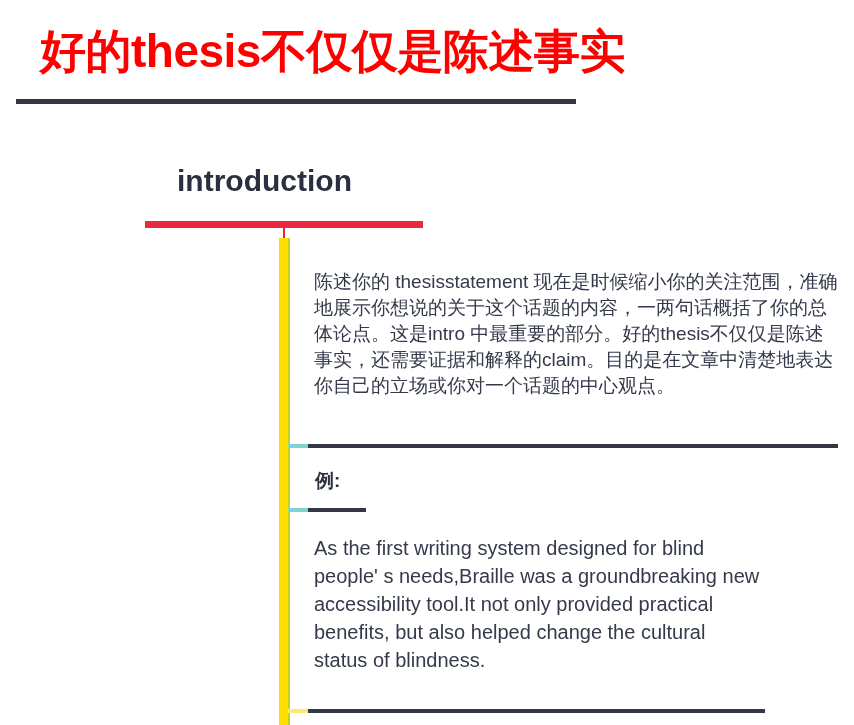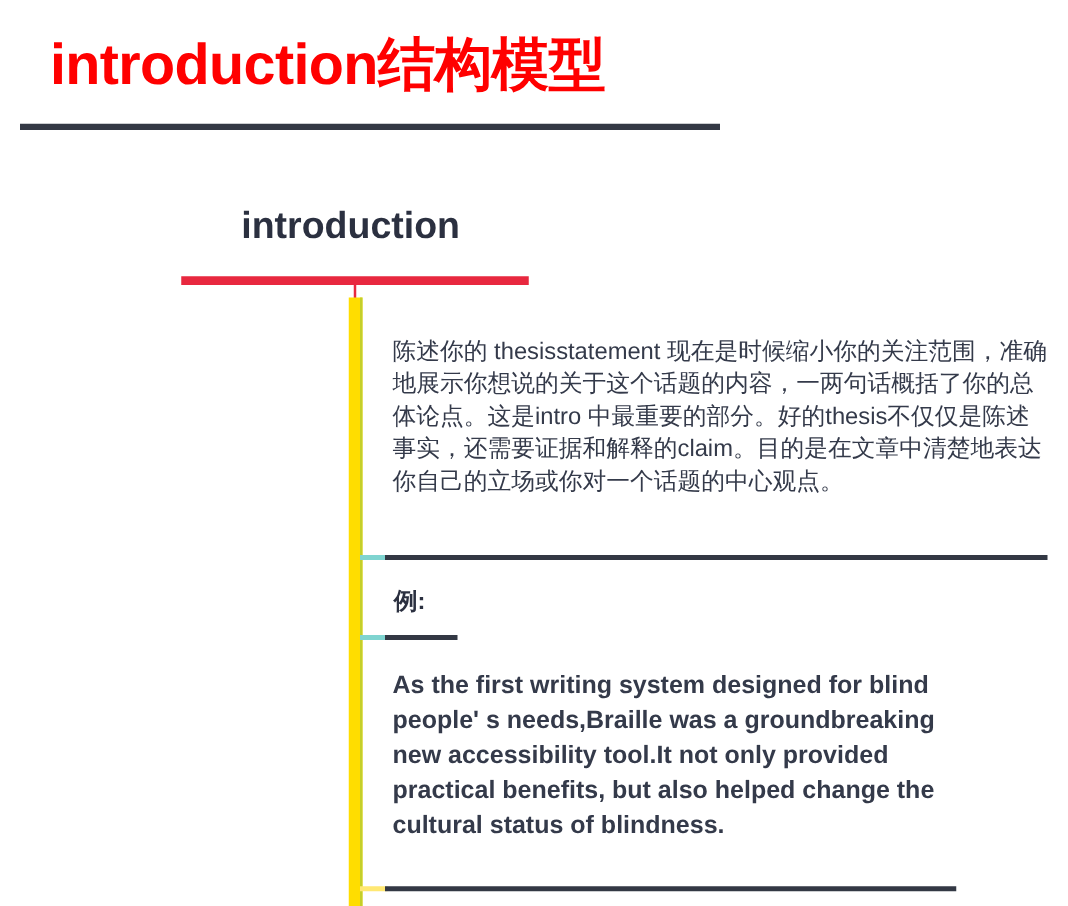--- a/index.html
+++ b/index.html
@@ -39,21 +39,20 @@
 
   
   #section-heading {
     position: absolute;
     left: 177px;
     top: 164px;
     font-size: 30px;
     font-weight: bold;
     color: #2b3040;
     white-space: nowrap;
-    margin-left: 16px;
   }
   #section-bar {
     position: absolute;
     left: 145px;
     top: 221px;
     width: 278px;
     height: 7px;
     background: #e8283f;
   }
   #section-stem {
@@ -123,29 +122,29 @@
     font-weight: bold;
     color: #2b3040;
     white-space: nowrap;
   }
   #example-paragraph {
     position: absolute;
     left: 314px;
     top: 534px;
     width: 450px;
     font-size: 20px;
-    font-weight: bold;
+    font-weight: normal;
     color: #343a4a;
     line-height: 28px;
   }
 </style>
 </head>
 <body>
 
-<div id="slide-title">introduction结构模型</div>
+<div id="slide-title">好的thesis不仅仅是陈述事实</div>
 <div id="title-rule"></div>
 
 <div id="section-heading">introduction</div>
 <div id="section-bar"></div>
 <div id="section-stem"></div>
 
 <div id="spine"></div>
 <div id="spine-edge"></div>
 
 <div id="thesis-paragraph">陈述你的 thesisstatement 现在是时候缩小你的关注范围，准确地展示你想说的关于这个话题的内容，一两句话概括了你的总体论点。这是intro 中最重要的部分。好的thesis不仅仅是陈述事实，还需要证据和解释的claim。目的是在文章中清楚地表达你自己的立场或你对一个话题的中心观点。</div>

